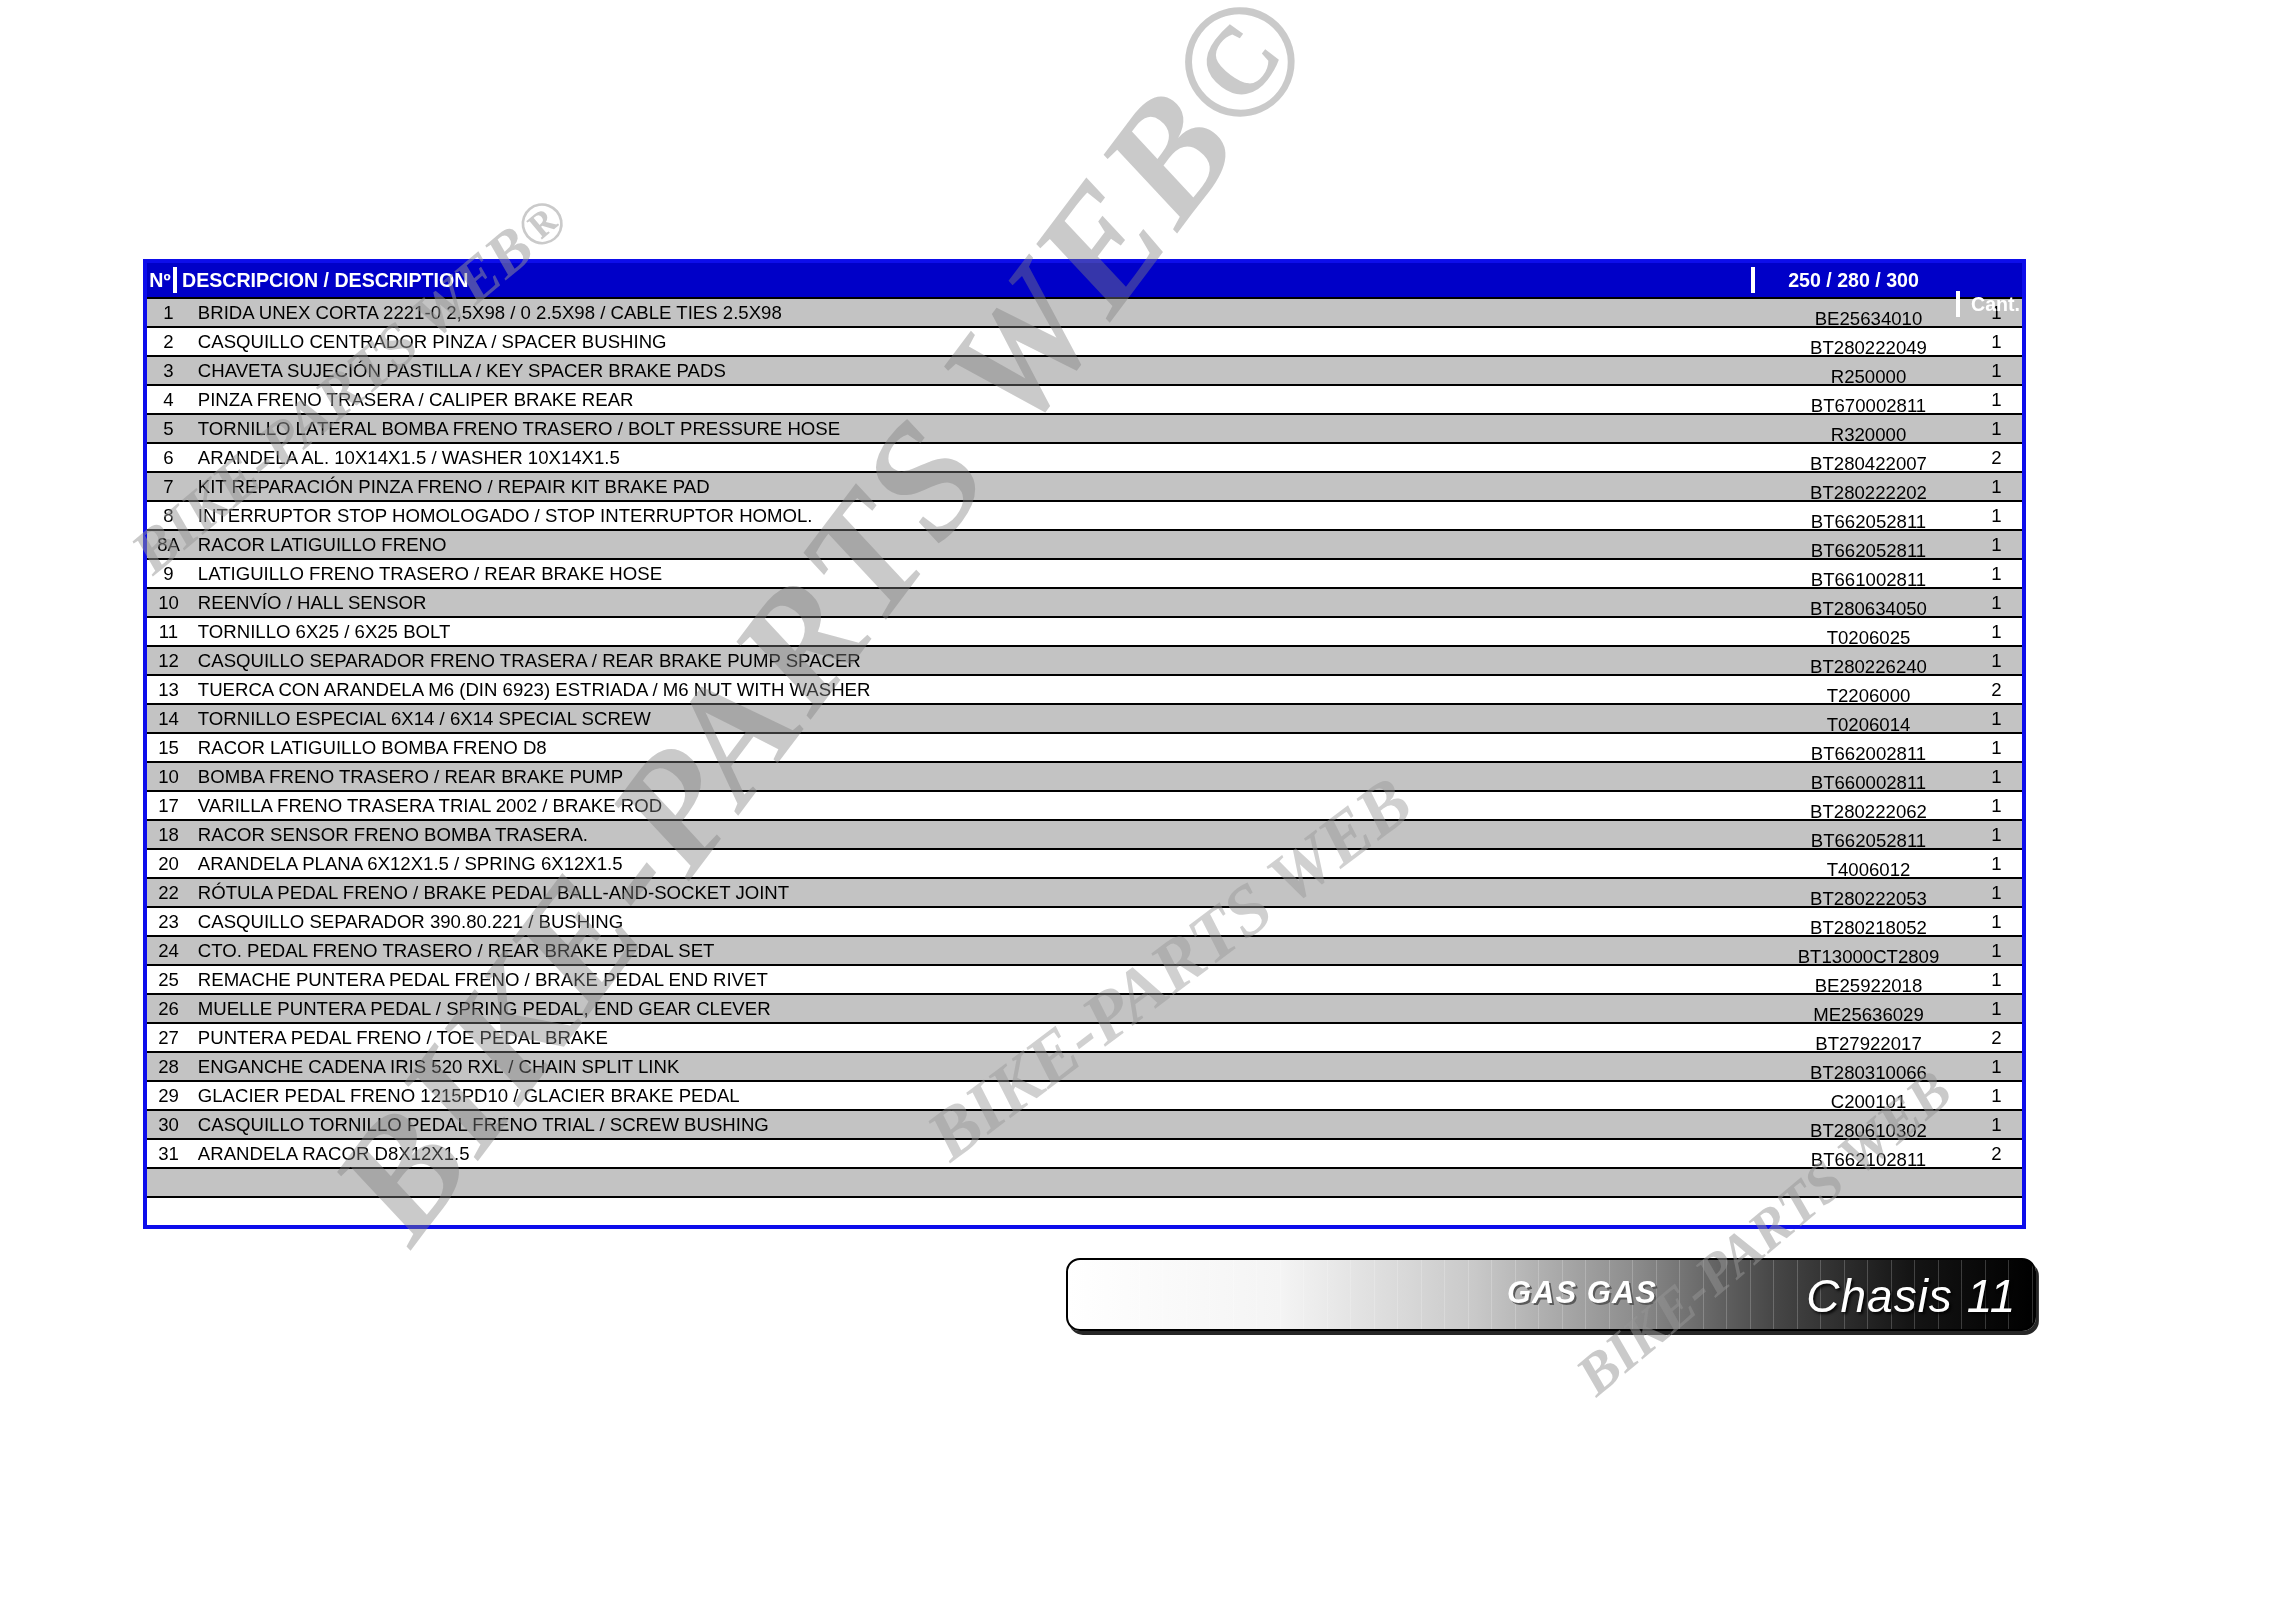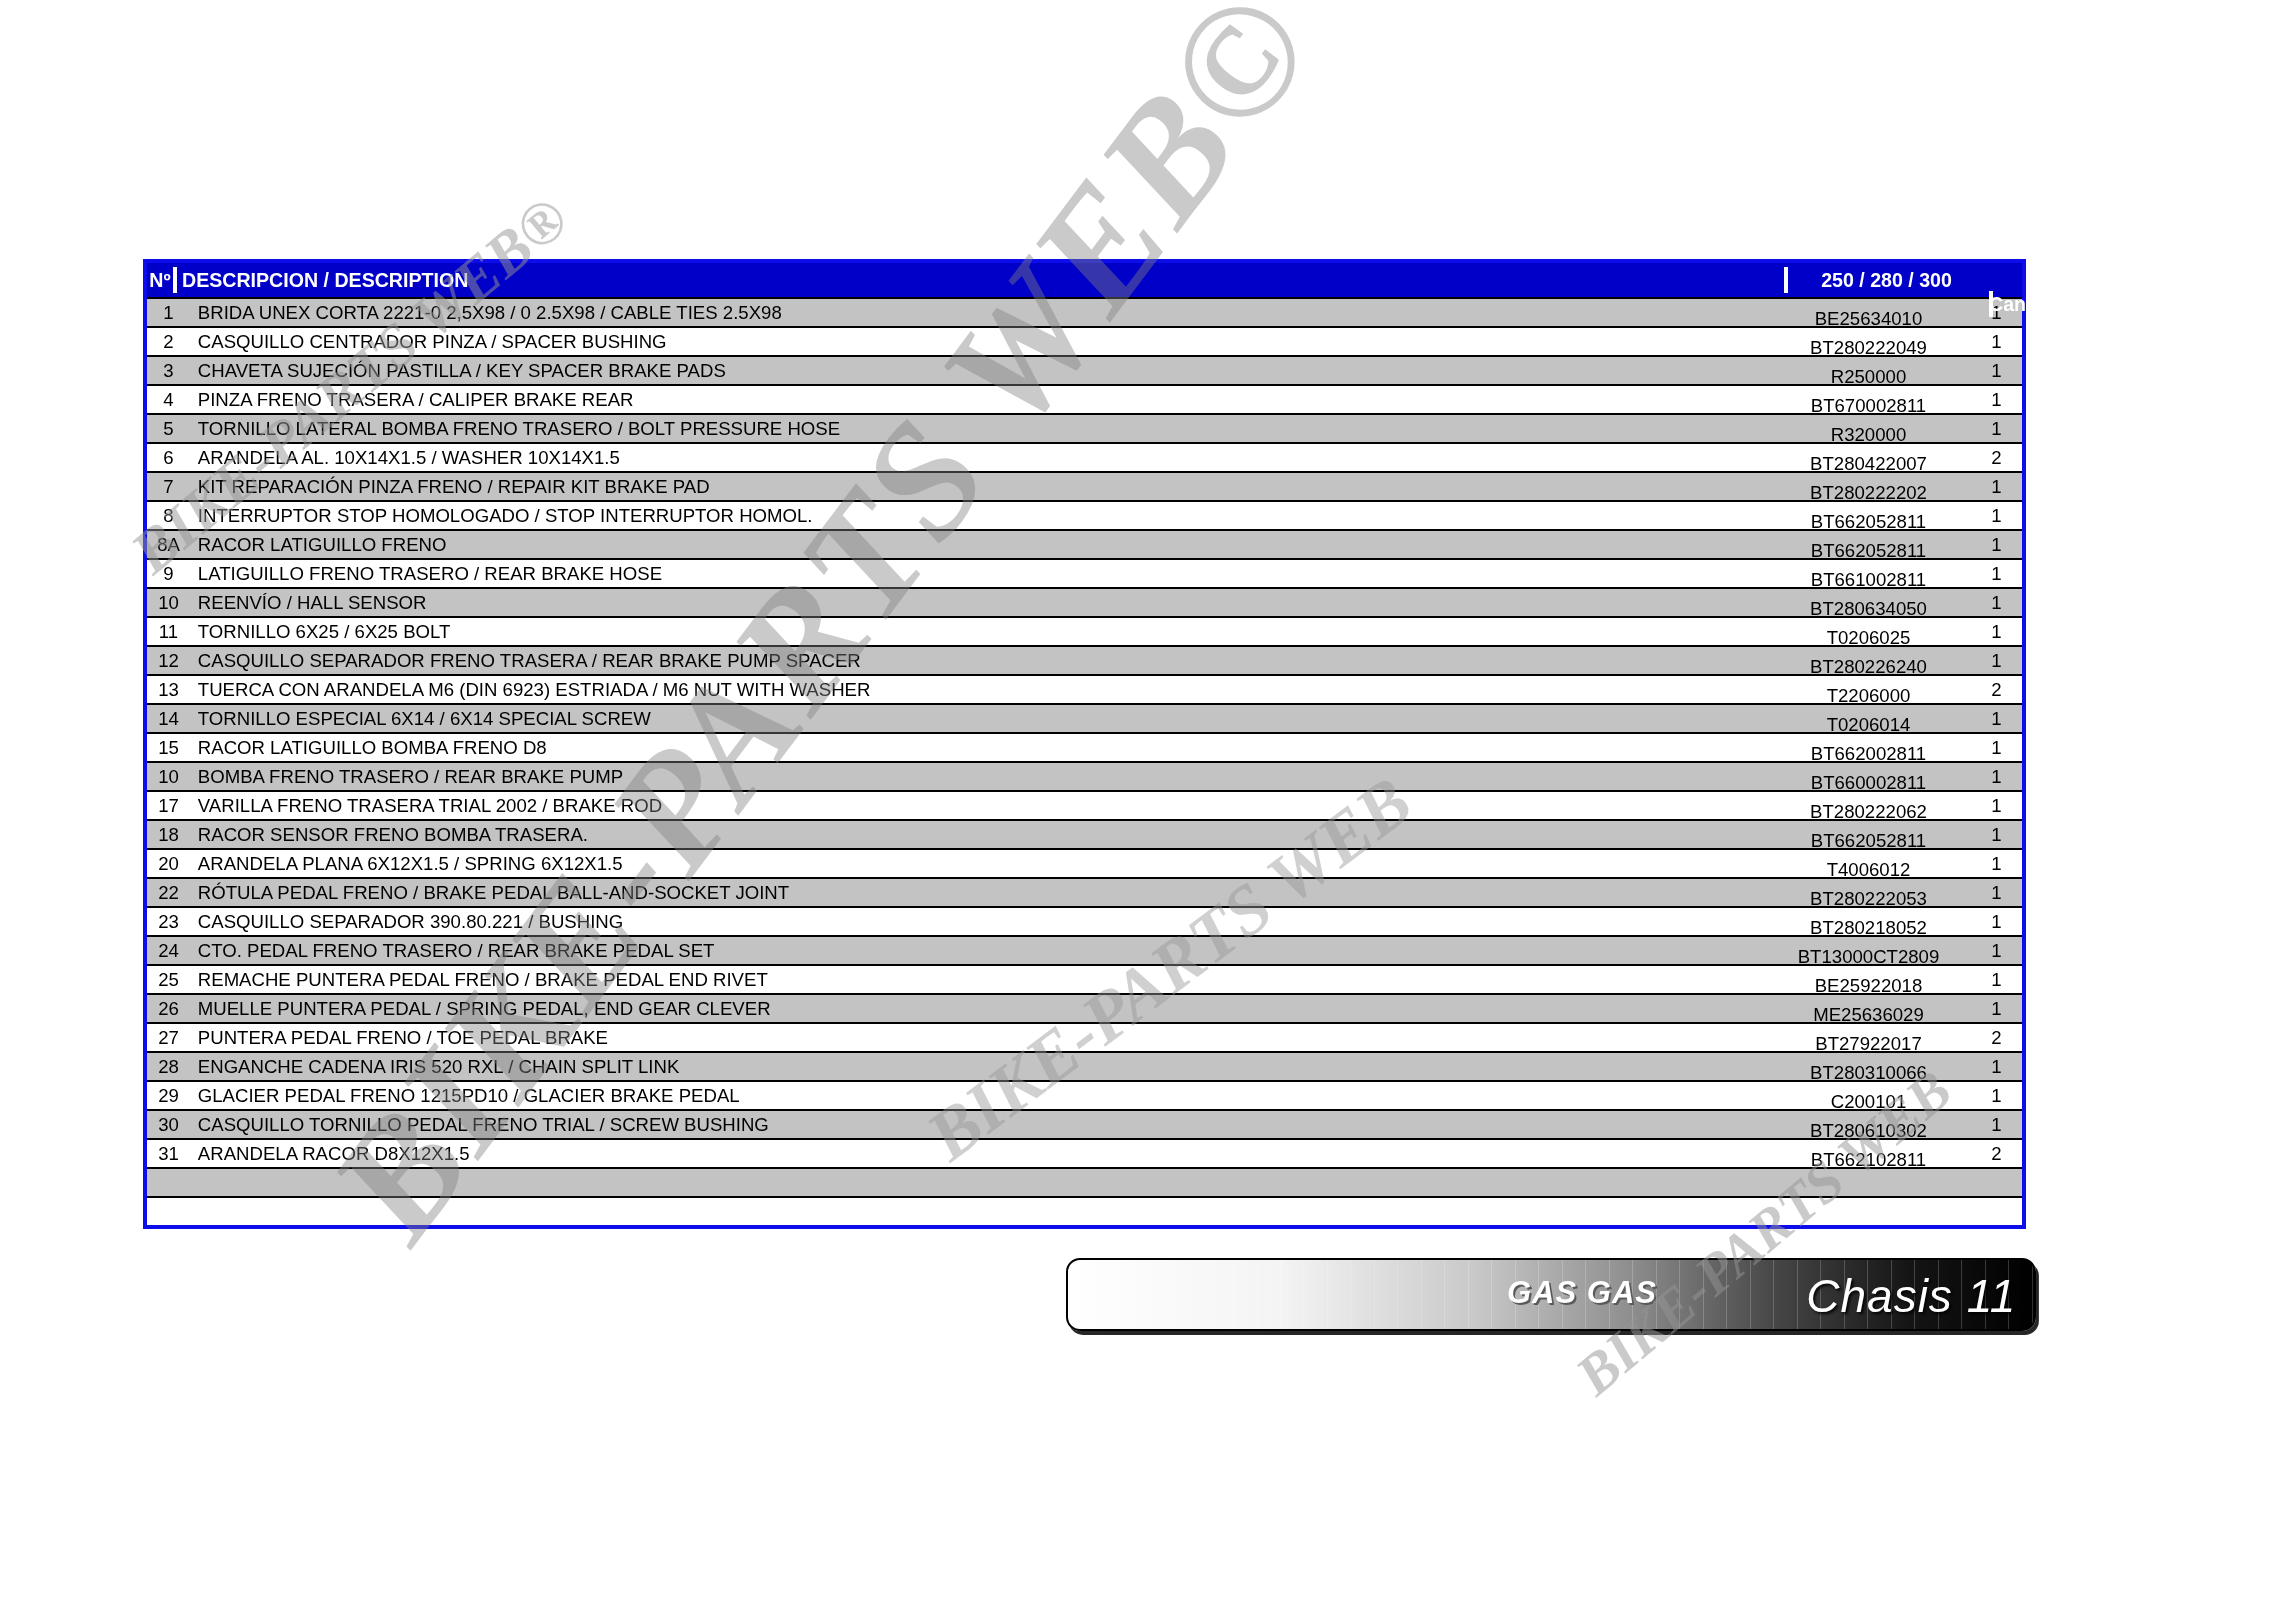--- a/index.html
+++ b/index.html
@@ -16,21 +16,21 @@
     z-index:10;
   }
   .thead{
     height:34px;background:#0000c8;color:#fff;font-weight:bold;font-size:19.6px;
     display:flex;align-items:center;
   }
   .thead>div{position:relative;height:100%;display:flex;align-items:center;box-sizing:border-box;}
   .th-num{width:26px;justify-content:center;}
   .th-desc{flex:1;padding-left:9px;text-align:right;}
   .th-ref{width:205px;justify-content:center;}
-  .th-cant{width:33px;padding-left:0;margin-top:48px;}
+  .th-cant{width:66px;padding-left:15px;margin-top:48px;}
   .th-desc::before,.th-ref::before,.th-cant::before{
     content:"";position:absolute;left:0;top:3.9px;bottom:3.9px;width:3.9px;background:#fff;
   }
   .tbody{display:block;}
   .row{
     height:29px;box-sizing:border-box;border-top:2px solid #000;
     display:flex;align-items:center;font-size:18.6px;color:#000;
   }
   .row.gray{background:#c3c3c3;}
   .row.white{background:#ffffff;}

